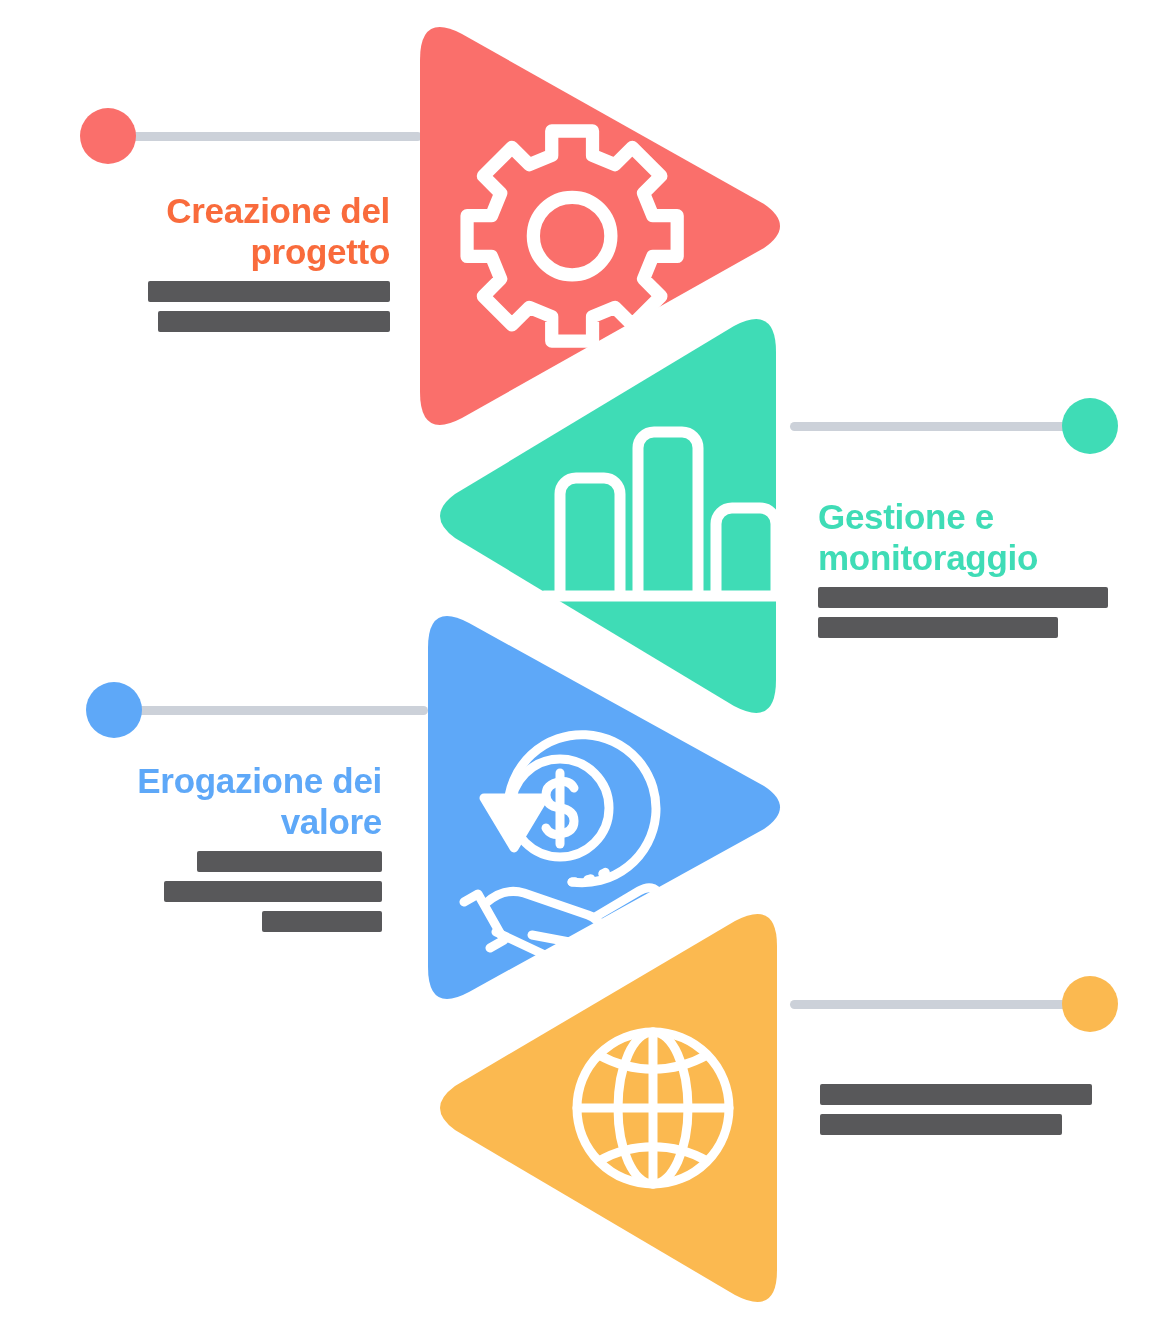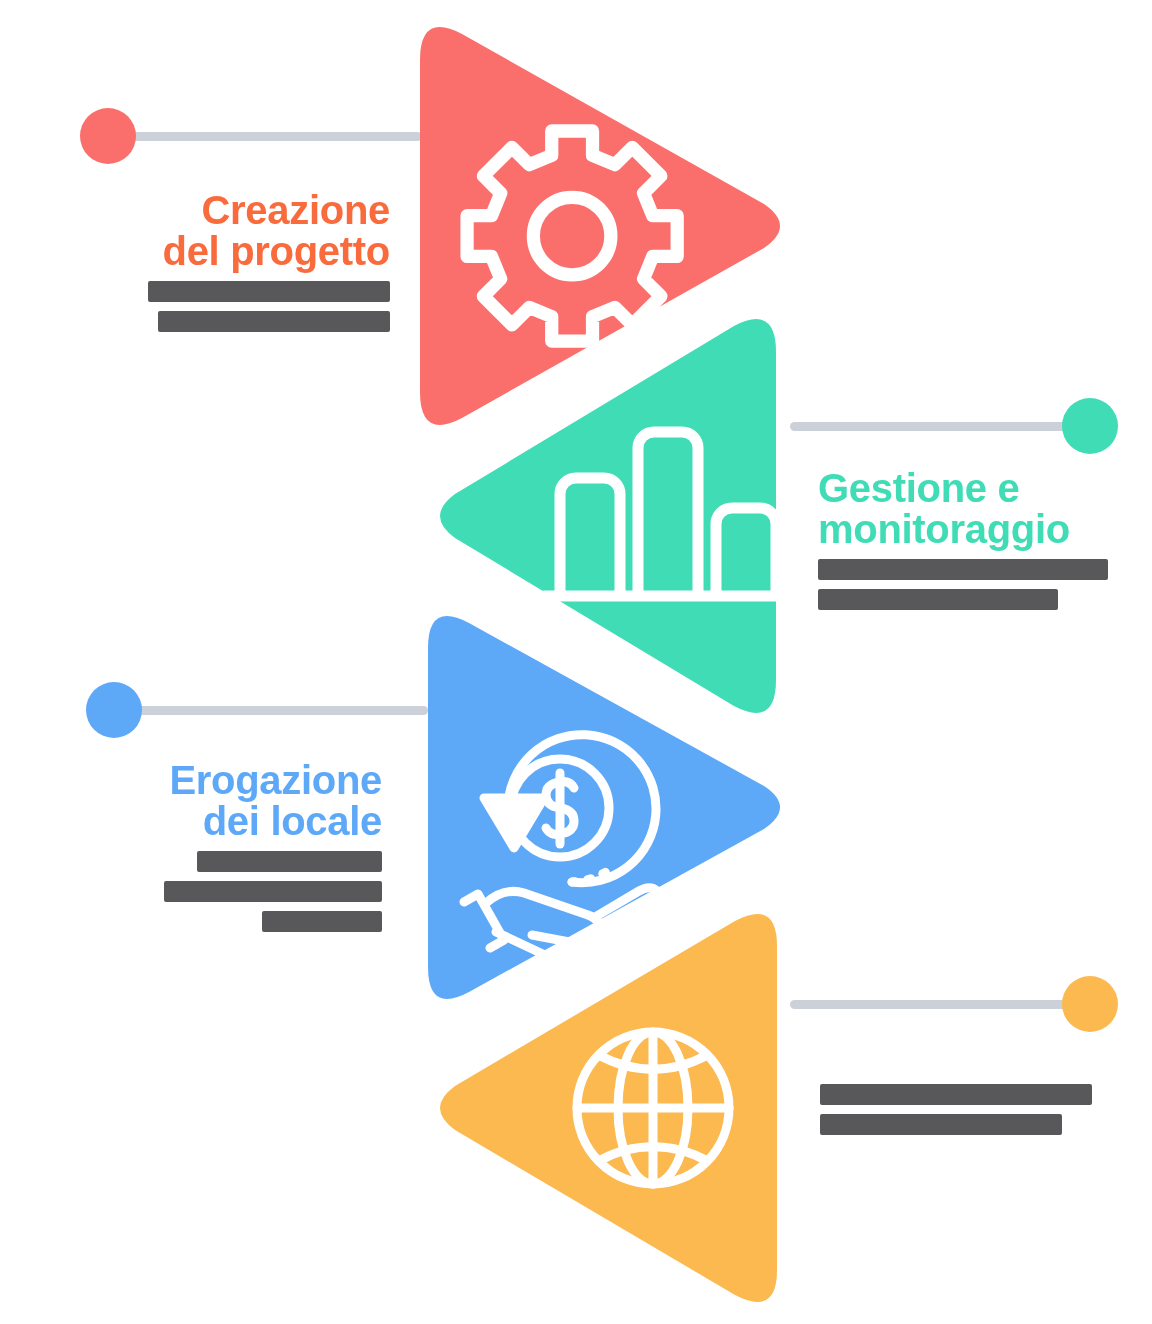--- a/index.html
+++ b/index.html
@@ -25,21 +25,21 @@
     position:absolute;
     width:100%;height:100%;
     overflow:visible;
   }
   .tri-wrap{position:absolute;}
 
   
   .txt{position:absolute;}
   .txt h2{
     margin:0 0 4px 0;
-    font-size:40px;
+    font-size:35px;
     line-height:41px;
     font-weight:bold;
     letter-spacing:-0.3px;
   }
   .redact-line{
     height:21px;
     border-radius:2px;
     background:#58585a;
     margin-top:9px;
   }
@@ -125,28 +125,28 @@
       </g>
     </svg>
   </div>
 
   <div class="txt right-align" style="left:140px;top:190px;width:250px;">
     <h2 style="color:#F96B3C;">Creazione del progetto</h2>
     <div class="redact-line" style="width:242px;"></div>
     <div class="redact-line" style="width:232px;"></div>
   </div>
 
-  <div class="txt left-align" style="left:818px;top:468px;width:300px;">
+  <div class="txt left-align" style="left:818px;top:496px;width:300px;">
     <h2 style="color:#3FDCB6;">Gestione e monitoraggio</h2>
     <div class="redact-line" style="width:290px;"></div>
     <div class="redact-line" style="width:240px;"></div>
   </div>
 
   <div class="txt right-align" style="left:130px;top:760px;width:252px;">
-    <h2 style="color:#5EA8F8;">Erogazione dei locale</h2>
+    <h2 style="color:#5EA8F8;">Erogazione dei valore</h2>
     <div class="redact-line" style="width:185px;"></div>
     <div class="redact-line" style="width:218px;"></div>
     <div class="redact-line" style="width:120px;"></div>
   </div>
 
   <div class="txt left-align" style="left:820px;top:1075px;width:300px;">
     <div class="redact-line" style="width:272px;"></div>
     <div class="redact-line" style="width:242px;"></div>
   </div>
 

